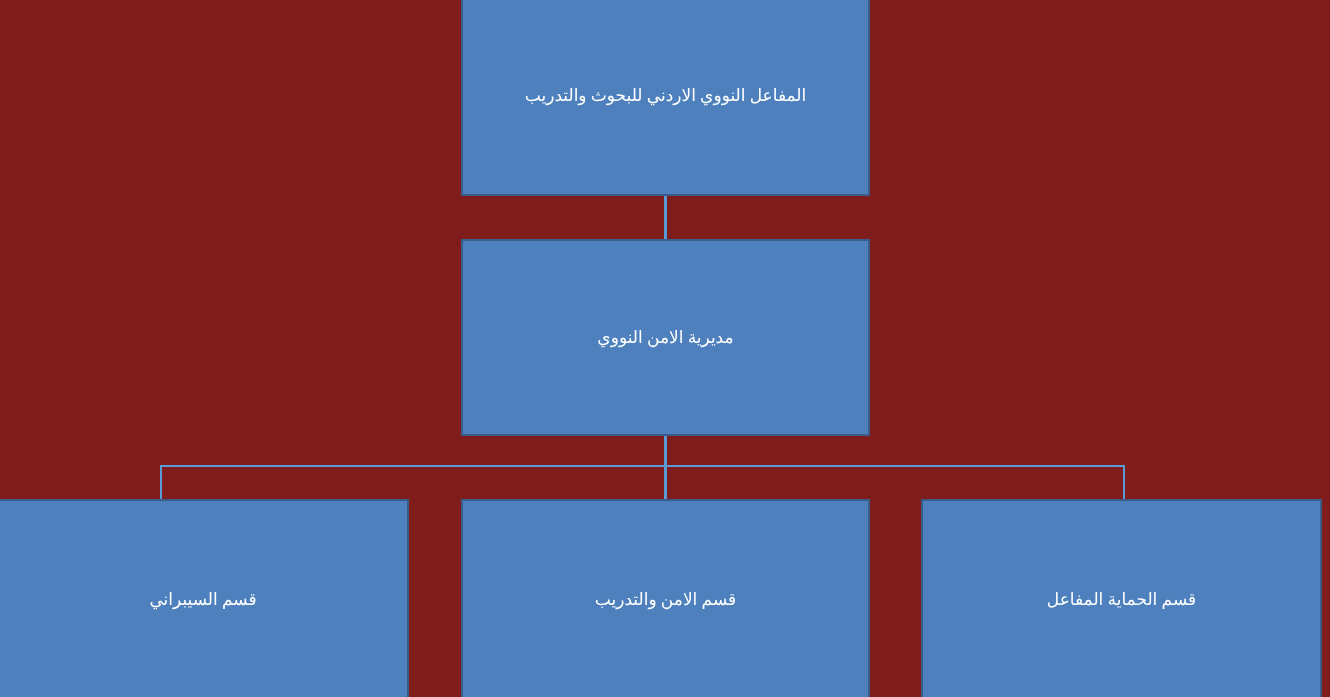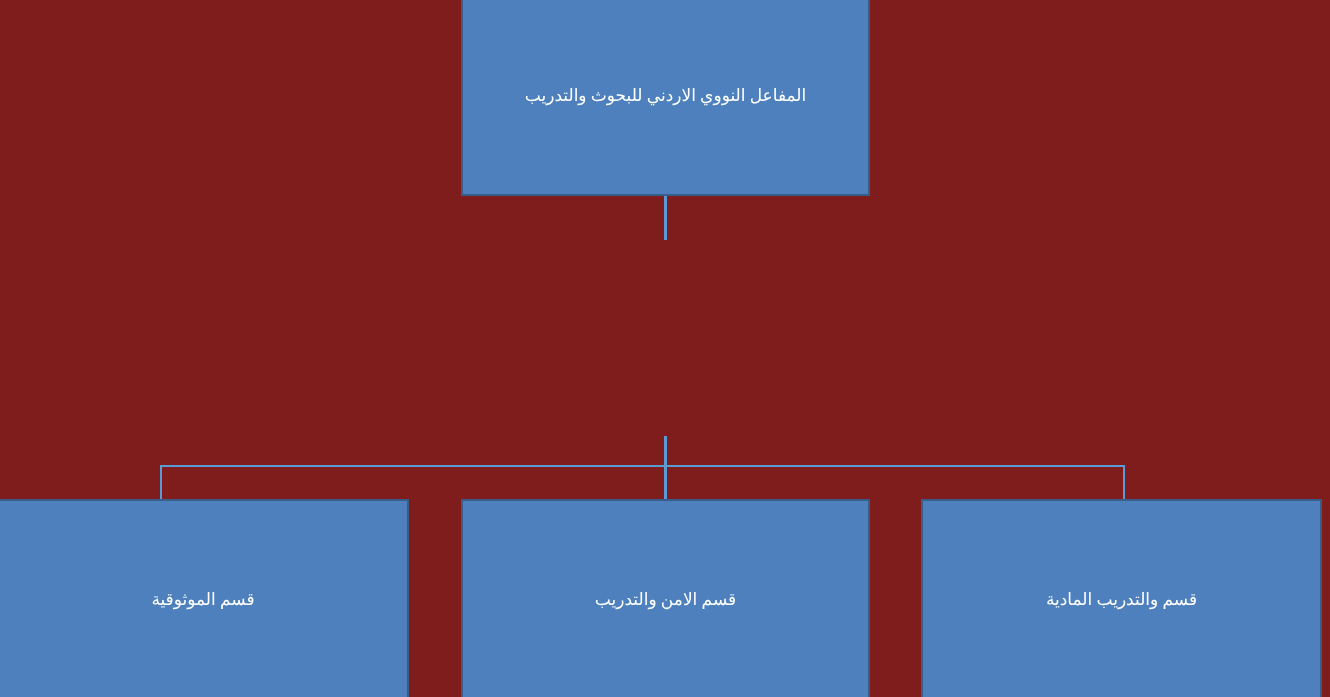--- a/index.html
+++ b/index.html
@@ -123,26 +123,29 @@
   <div class="conn conn-root-stem"></div>
   <div class="conn conn-dir-stem"></div>
   <div class="conn conn-bus"></div>
   <div class="conn conn-drop-left"></div>
   <div class="conn conn-drop-right"></div>
 
   <div class="node node-root">
     <span class="node-label">المفاعل النووي الاردني للبحوث والتدريب</span>
   </div>
 
+  <div class="node node-directorate">
+    <span class="node-label">مديرية الامن النووي</span>
+  </div>
 
   <div class="node node-dept-right">
-    <span class="node-label">قسم والتدريب المادية</span>
+    <span class="node-label">قسم الحماية المفاعل</span>
   </div>
 
   <div class="node node-dept-center">
     <span class="node-label">قسم الامن والتدريب</span>
   </div>
 
   <div class="node node-dept-left">
-    <span class="node-label">قسم الموثوقية</span>
+    <span class="node-label">قسم السيبراني</span>
   </div>
 
 </div>
 
 </body></html>

